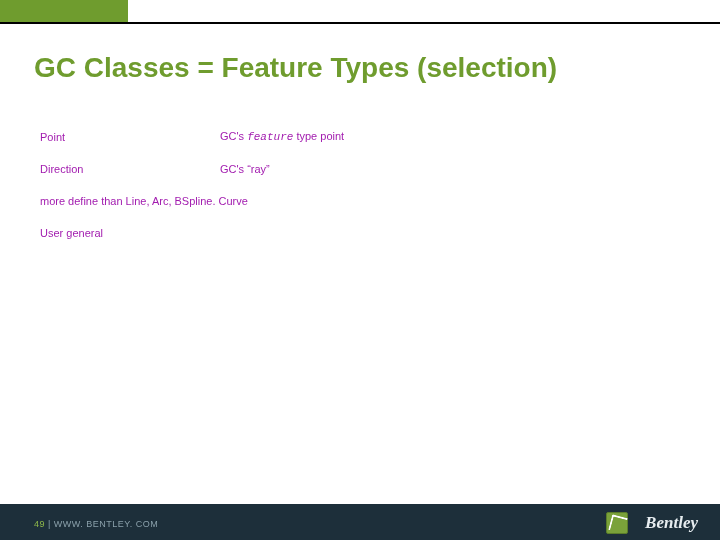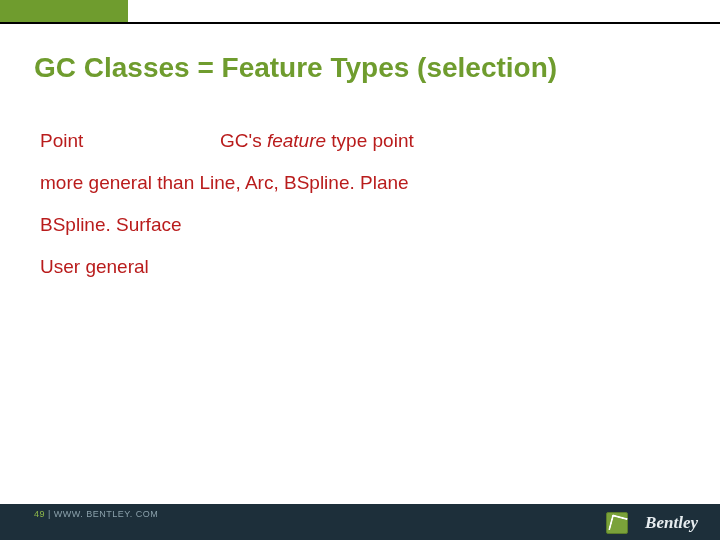--- a/index.html
+++ b/index.html
@@ -31,40 +31,40 @@
   }
   .content {
     position: absolute;
     top: 130px; left: 40px;
     width: 640px;
   }
   .row {
     display: flex;
     align-items: center;
     margin-bottom: 20px;
-    font-size: 19px;
-    color: #b91c1c;
+    font-size: 11px;
+    color: #a21caf;
   }
   .row .term {
     width: 180px;
     flex: 0 0 180px;
   }
   .row .desc {
     flex: 1;
   }
-  .desc .ital { font-style: italic; }
+  .desc .ital { font-style: italic; font-family: Liberation Mono, monospace; }
   .footer-bar {
     position: absolute;
     left: 0; bottom: 0;
     width: 720px; height: 36px;
     background: #1d2f3a;
   }
   .footer-text {
     position: absolute;
-    left: 34px; bottom: 21px;
+    left: 34px; bottom: 11px;
     font-size: 9px;
     color: #8aa0aa;
     letter-spacing: 0.5px;
   }
   .footer-text .pg {
     color: #8fb84a;
   }
   .logo {
     position: absolute;
     right: 22px; bottom: 6px;
@@ -107,25 +107,25 @@
   <div class="top-rule"></div>
 
   <div class="title">GC Classes = Feature Types (selection)</div>
 
   <div class="content" id="rows-host">
       <div class="row">
         <div class="term">Point</div>
         <div class="desc"><span>GC's </span><span class="ital">feature</span><span> type point</span></div>
       </div>
       <div class="row">
-        <div class="desc"><span>more general than Line, Arc, BSpline. Plane</span><span></span></div>
+        <div class="term">Direction</div>
+        <div class="desc"><span>GC's “ray”</span><span></span></div>
       </div>
       <div class="row">
-        <div class="term">BSpline. Surface</div>
-        <div class="desc"><span></span><span></span></div>
+        <div class="desc"><span>more define than Line, Arc, BSpline. Curve</span><span></span></div>
       </div>
       <div class="row">
         <div class="term">User general</div>
       </div>
     </div>
 
   <div class="footer-bar"></div>
   <div class="footer-text">
     <span class="pg">49</span><span> | </span><span>WWW. BENTLEY. COM</span>
   </div>

